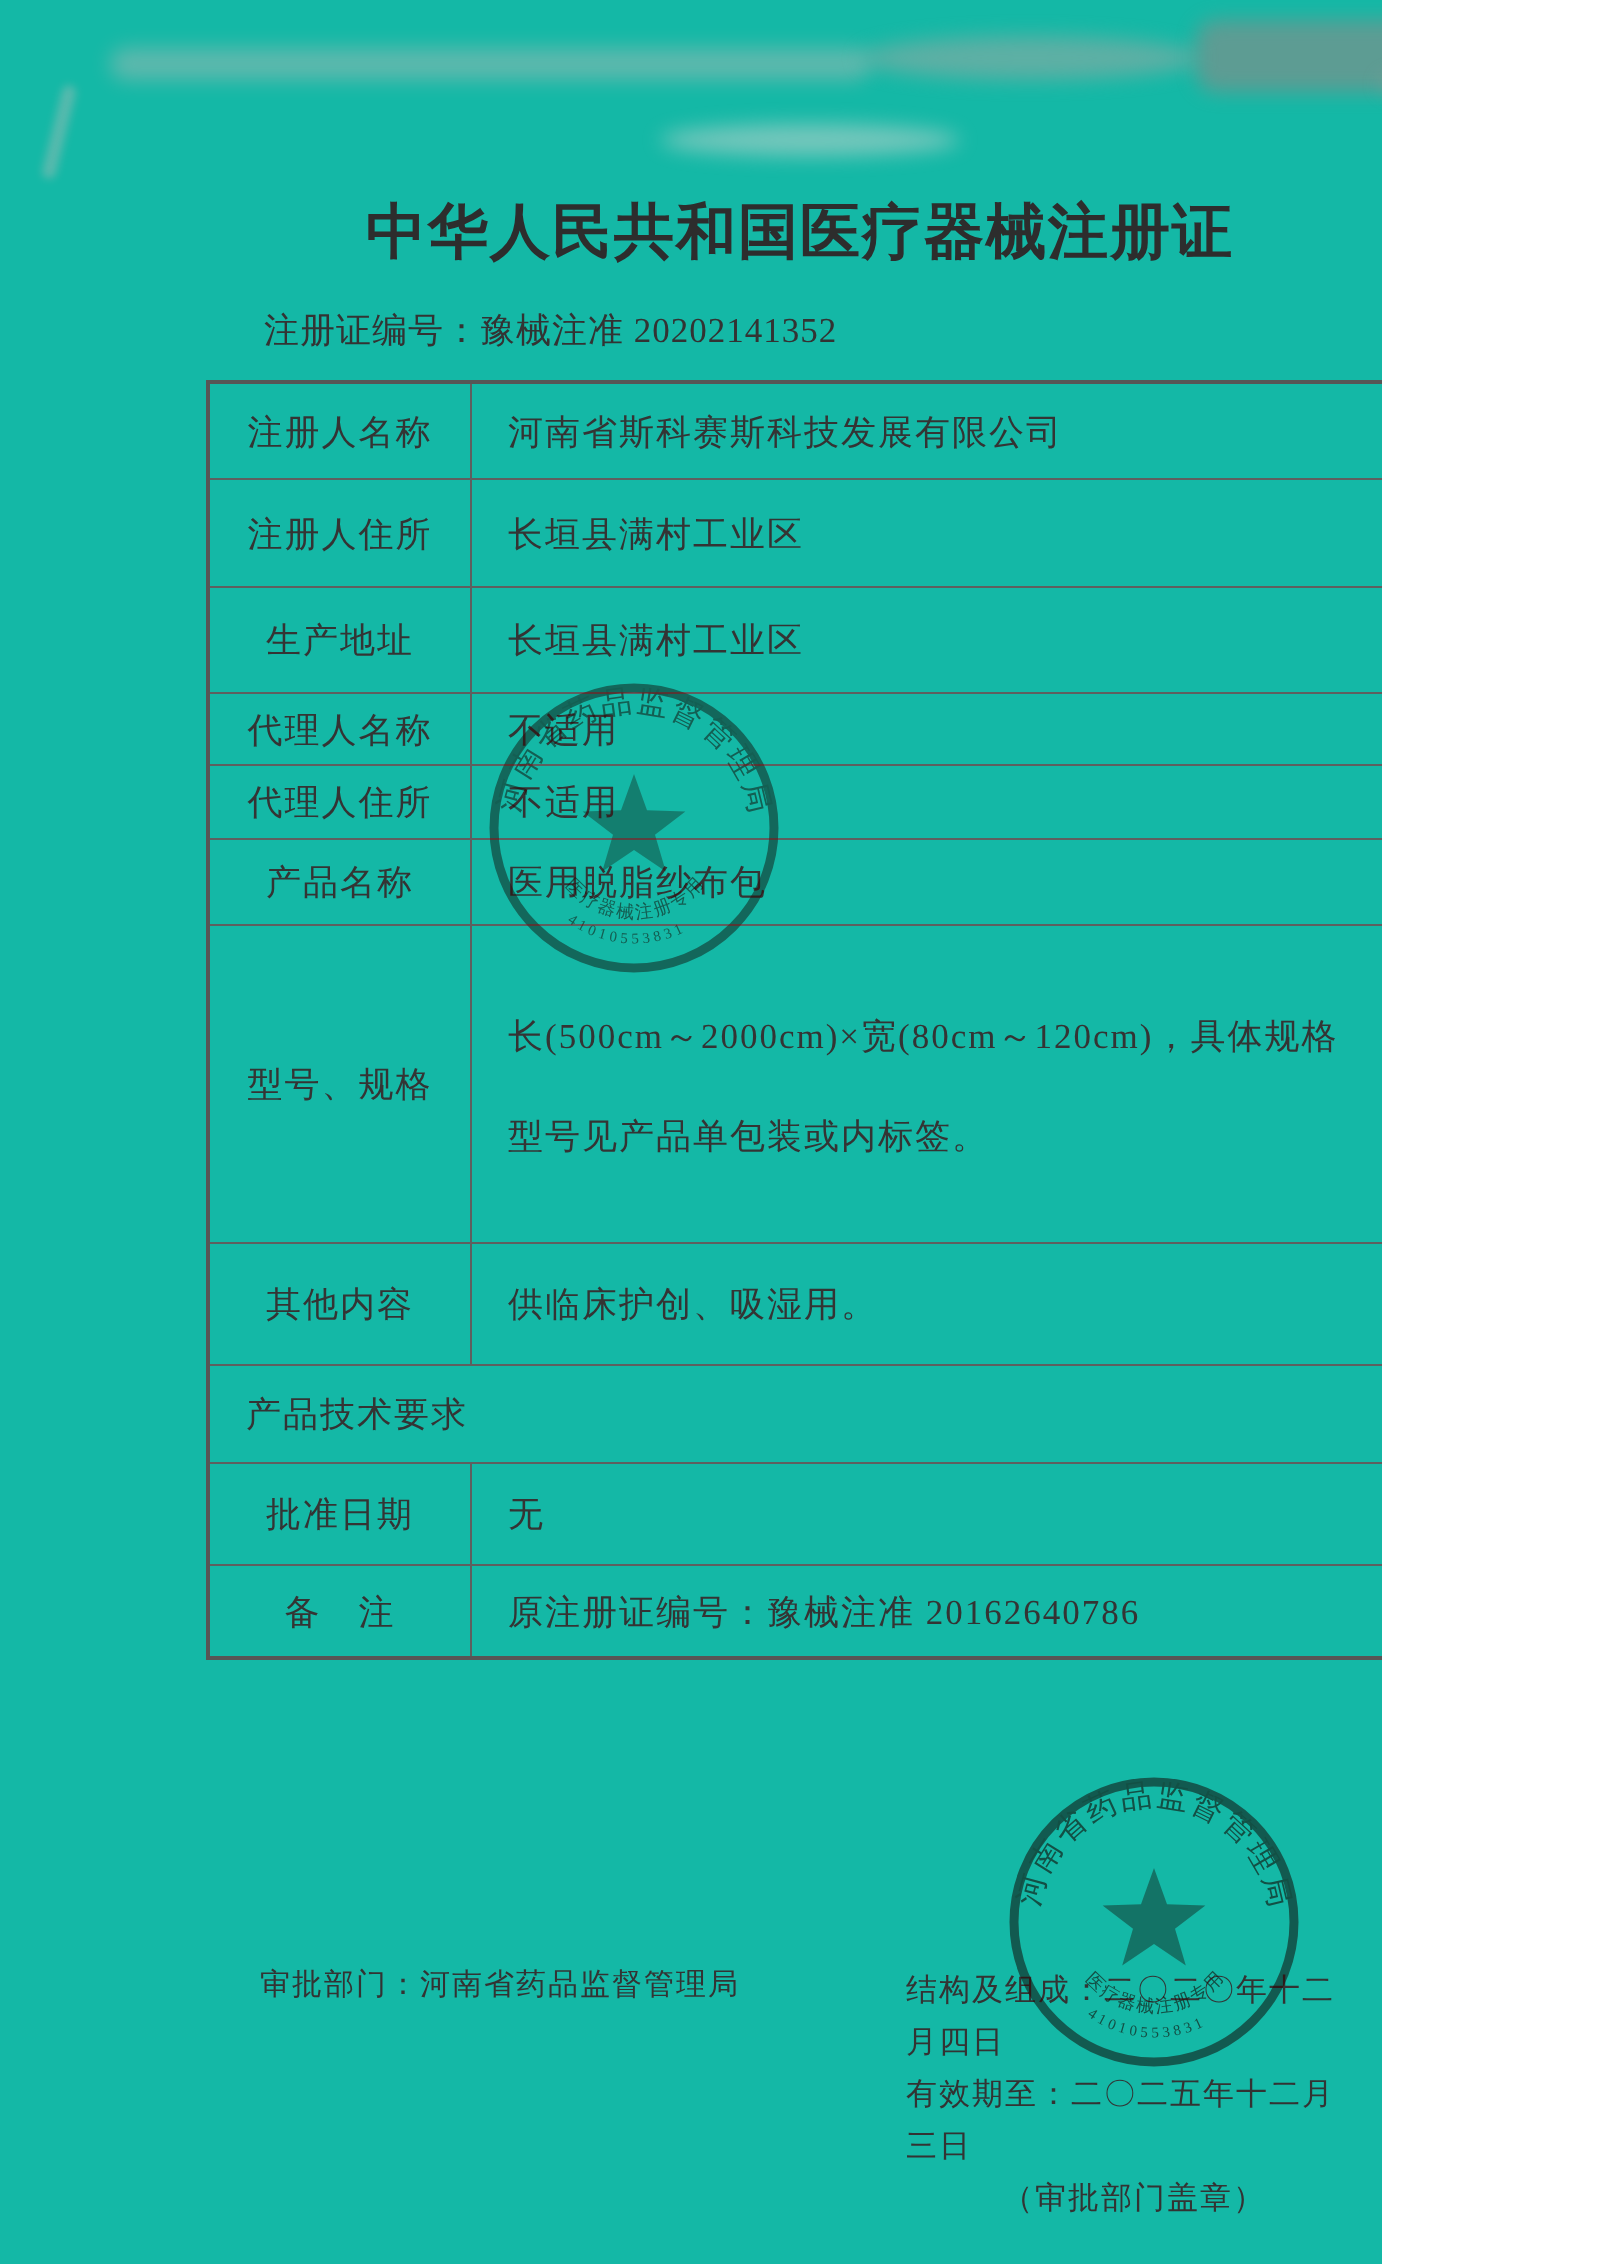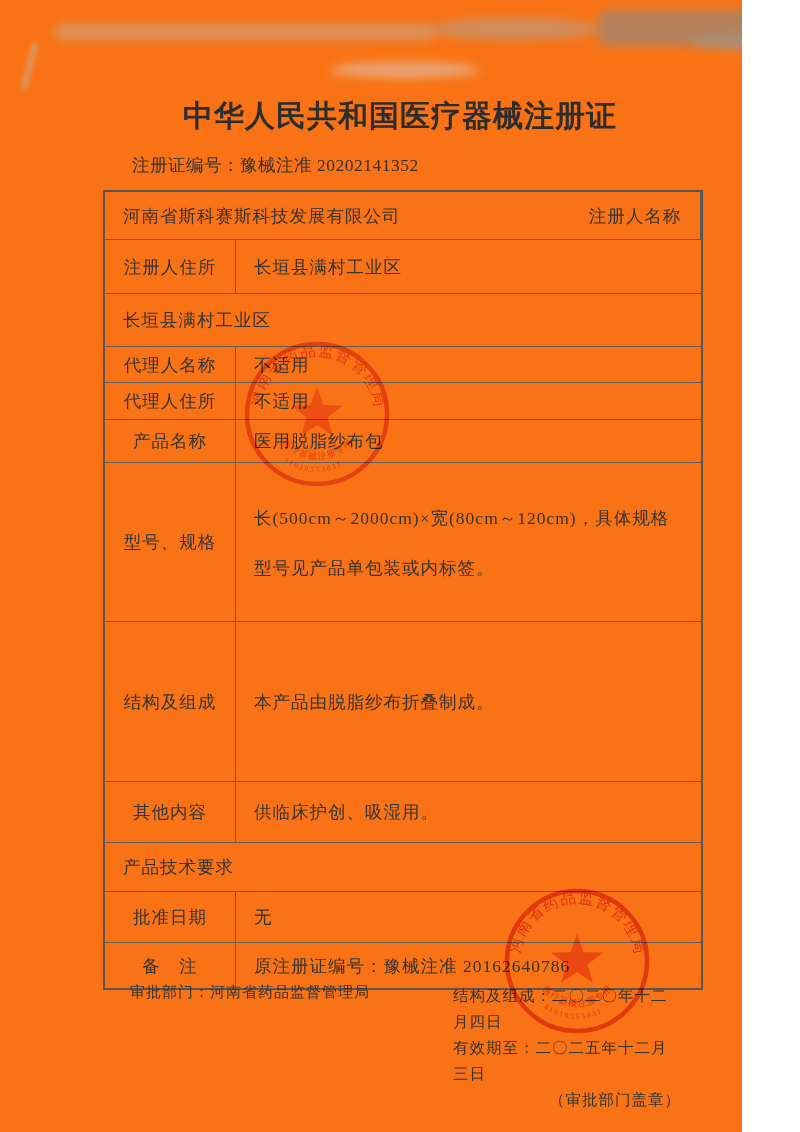--- a/index.html
+++ b/index.html
@@ -1,22 +1,23 @@
 <!DOCTYPE html>
 <html><head>
 <meta charset="utf-8">
 <style>
   html,body{margin:0;padding:0;background:#ffffff;}
   .page{
     position:relative;
-    width:742px;height:1132px;
-    background:#f97316;
+    width:676px;height:1132px;
+    background:#14b8a6;
     overflow:hidden;
     font-family:"Liberation Serif","DejaVu Serif",serif;
     color:#3b3b3b;
+    padding-left:15px;
   }
   
   .smudge{position:absolute;border-radius:50%;filter:blur(5px);}
   .sm1{left:55px;top:24px;width:380px;height:16px;background:#b9b9b6;opacity:.45;border-radius:8px;}
   .sm2{left:430px;top:18px;width:170px;height:22px;background:#a7a7a3;opacity:.5;}
   .sm3{left:598px;top:10px;width:210px;height:36px;background:#8b8b88;opacity:.62;border-radius:10px;}
   .sm4{left:690px;top:34px;width:120px;height:16px;background:#9b9b98;opacity:.5;}
   .sm5{left:330px;top:62px;width:150px;height:16px;background:#d6d6d2;opacity:.5;}
   .sm6{left:26px;top:42px;width:7px;height:48px;background:#bdbdb9;opacity:.4;transform:rotate(14deg);filter:blur(2px);border-radius:4px;}
 
@@ -54,21 +55,21 @@
 
   
   .footer-dept{
     position:absolute;left:130px;top:983px;
     font-size:15px;color:#333;letter-spacing:1px;
   }
   .footer-dates{
     position:absolute;left:453px;top:983px;width:228px;
     font-size:15.5px;color:#333;letter-spacing:1px;line-height:26px;
   }
-  .seal-note{text-align:right;}
+  .seal-note{text-align:center;}
 
   
   .stamp{position:absolute;mix-blend-mode:multiply;opacity:.82;}
   .stamp text{font-family:"Liberation Serif","DejaVu Serif",serif;}
   .stamp-a{left:232px;top:329px;}
   .stamp-b{left:492px;top:876px;opacity:.9;}
 </style>
 </head>
 <body>
 
@@ -80,49 +81,46 @@
   <div class="smudge sm4"></div>
   <div class="smudge sm5"></div>
   <div class="smudge sm6"></div>
 
   <h1 class="title">中华人民共和国医疗器械注册证</h1>
 
   <div class="regline"><span>注册证编号：</span><span>豫械注准 20202141352</span></div>
 
   <div class="cert-table">
     <div class="row r1">
+      <div class="cell lab">注册人名称</div>
       <div class="cell val">河南省斯科赛斯科技发展有限公司</div>
-      <div class="cell lab">注册人名称</div>
     </div>
     <div class="row r2">
       <div class="cell lab">注册人住所</div>
       <div class="cell val">长垣县满村工业区</div>
     </div>
     <div class="row r3">
+      <div class="cell lab">生产地址</div>
       <div class="cell val">长垣县满村工业区</div>
     </div>
     <div class="row r4">
       <div class="cell lab">代理人名称</div>
       <div class="cell val">不适用</div>
     </div>
     <div class="row r5">
       <div class="cell lab">代理人住所</div>
       <div class="cell val">不适用</div>
     </div>
     <div class="row r6">
       <div class="cell lab">产品名称</div>
       <div class="cell val">医用脱脂纱布包</div>
     </div>
     <div class="row r7">
       <div class="cell lab">型号、规格</div>
       <div class="cell val">长(500cm～2000cm)×宽(80cm～120cm)，具体规格型号见产品单包装或内标签。</div>
-    </div>
-    <div class="row r8">
-      <div class="cell lab">结构及组成</div>
-      <div class="cell val">本产品由脱脂纱布折叠制成。</div>
     </div>
     <div class="row r9">
       <div class="cell lab">其他内容</div>
       <div class="cell val">供临床护创、吸湿用。</div>
     </div>
     <div class="row r10">
       <div class="cell val">产品技术要求</div>
     </div>
     <div class="row r11">
       <div class="cell lab">批准日期</div>

